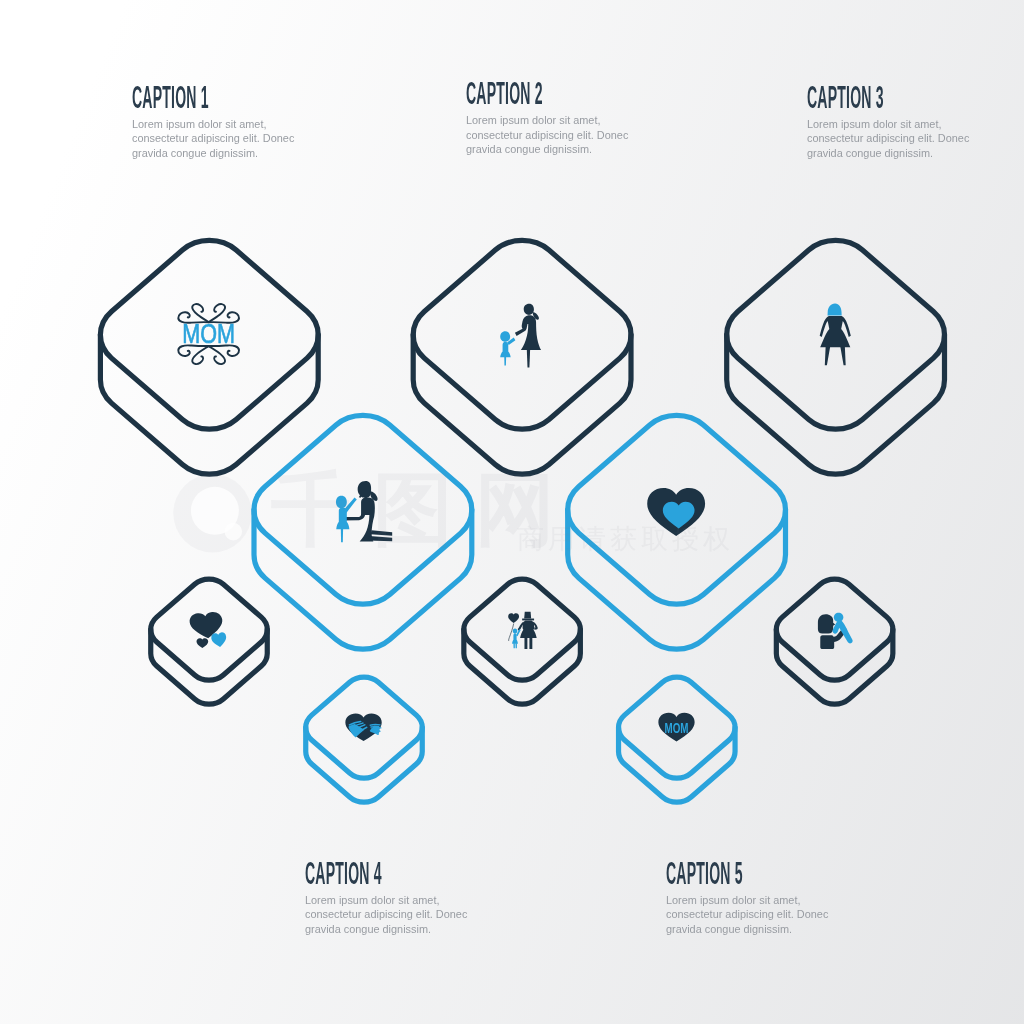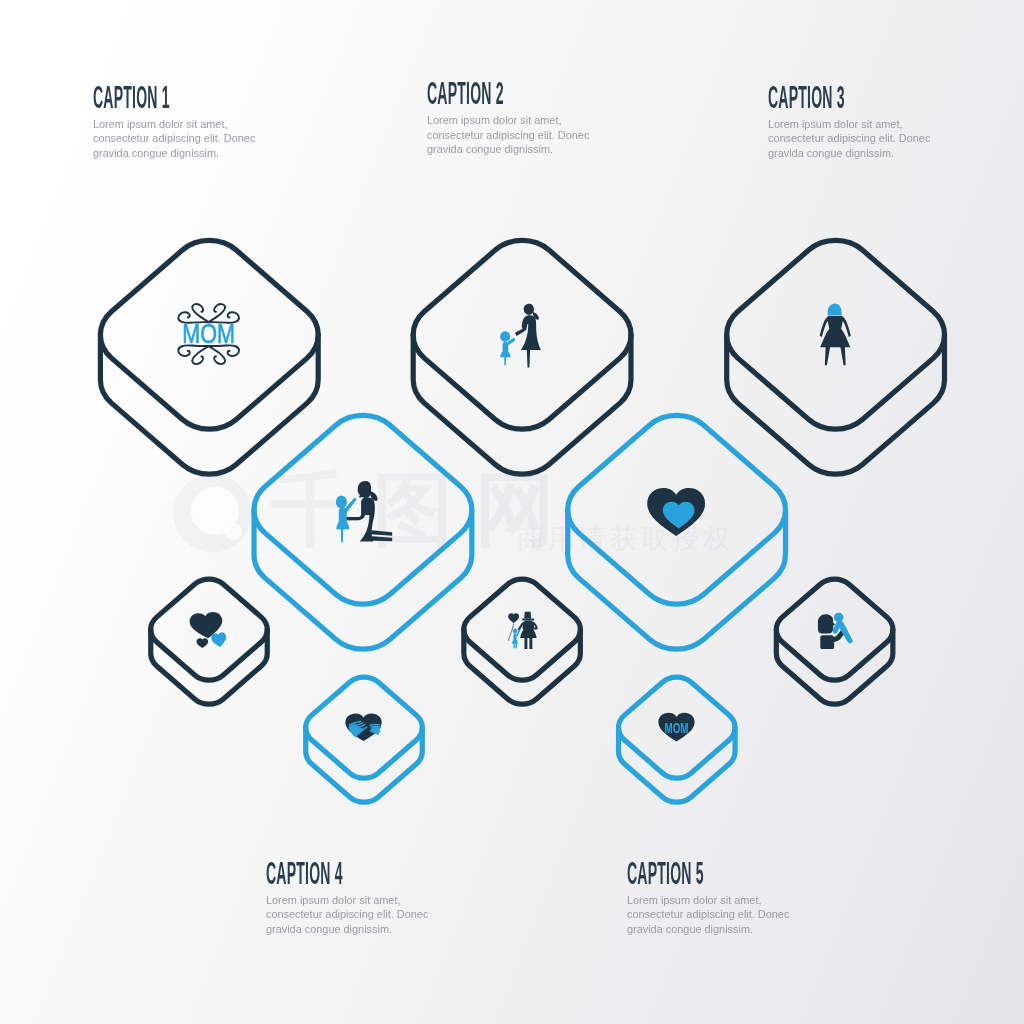--- a/index.html
+++ b/index.html
@@ -7,21 +7,21 @@
  font-family:"Liberation Sans",sans-serif;-webkit-font-smoothing:antialiased;}
 #stage{position:relative;width:1024px;height:1024px;
  background:#ffffff;overflow:hidden;}
 svg.art{position:absolute;left:0;top:0;width:1024px;height:1024px;}
 .wm{position:absolute;color:rgba(124,129,136,.072);user-select:none;z-index:2;}
 #wm-brand{left:271px;top:470px;font-size:80px;letter-spacing:22px;line-height:80px;
  font-family:"DejaVu Sans",sans-serif;font-weight:700;}
 #wm-logo{position:absolute;left:172px;top:474px;width:81px;height:80px;z-index:2;}
 #wm-l1{left:518px;top:477.5px;font-size:27px;letter-spacing:3.75px;line-height:30px;font-family:"DejaVu Sans",sans-serif;}
 #wm-l2{left:517px;top:523.7px;font-size:27px;letter-spacing:4px;line-height:30px;font-family:"DejaVu Sans",sans-serif;text-align:center;}
-.cap{position:absolute;}
+.cap{position:absolute;margin-left:39px;}
 .cap-title{margin:0;font-weight:700;color:#2b3d4d;white-space:nowrap;
  font-size:31.2px;line-height:31.2px;letter-spacing:0.5px;
  transform:scaleX(.45);transform-origin:left top;}
 .cap-body{margin:0;color:#989ca2;font-size:11.6px;line-height:14.4px;width:180px;
  transform:scaleX(.94);transform-origin:left top;}
 </style>
 </head>
 <body>
 
 <div id="stage">

